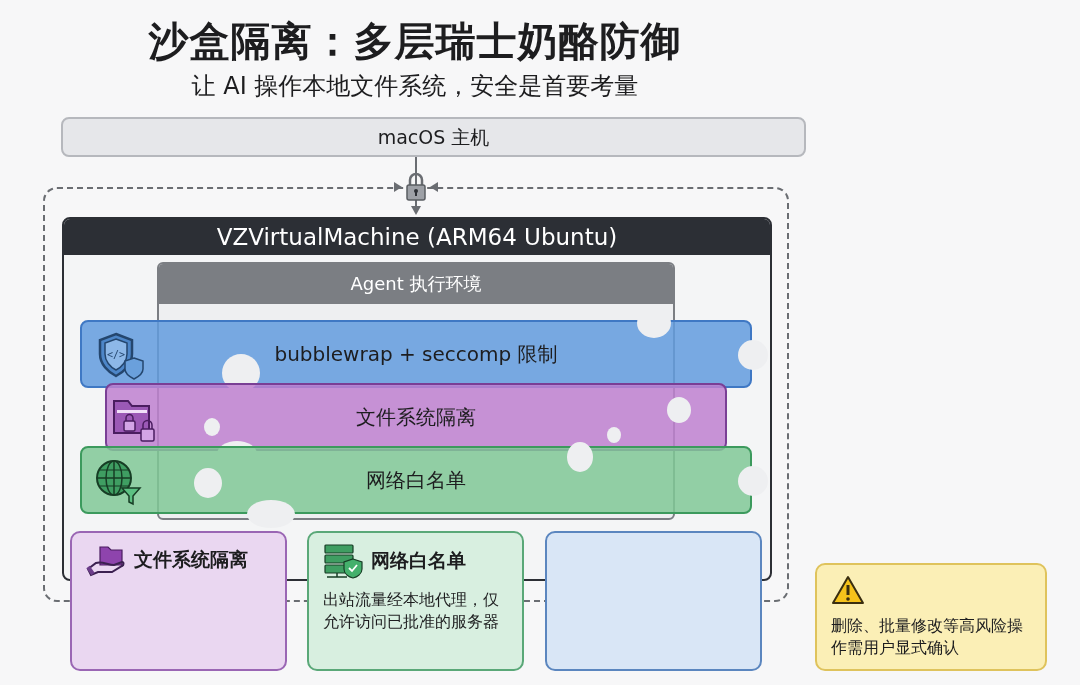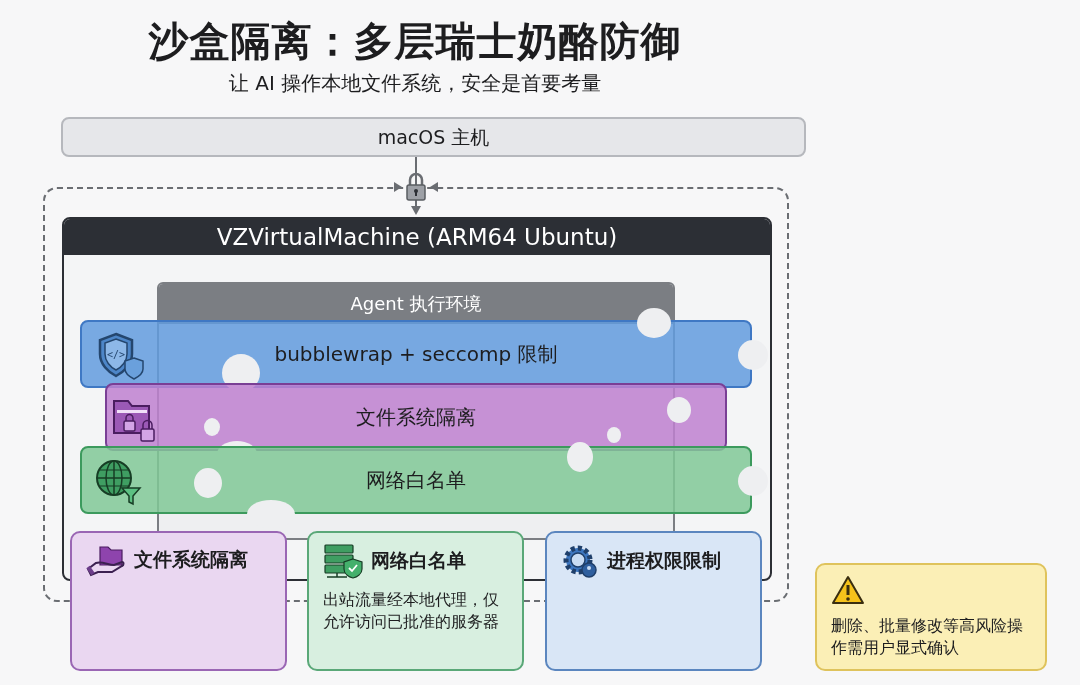--- a/index.html
+++ b/index.html
@@ -1,24 +1,24 @@
 <!DOCTYPE html>
 <html><head>
 <meta charset="utf-8">
 <style>
   html,body{margin:0;padding:0;}
   body{width:1080px;height:685px;background:#f7f7f8;position:relative;overflow:hidden;font-family:"DejaVu Sans","Liberation Sans",sans-serif;color:#1d1d1f;}
   .abs{position:absolute;}
   .title{left:0;width:830px;top:14px;text-align:center;font-size:40px;font-weight:bold;letter-spacing:1px;}
-  .subtitle{left:0;width:830px;top:70px;text-align:center;font-size:20px;}
+  .subtitle{left:0;width:830px;top:70px;text-align:center;font-size:24px;}
   .host{left:43px;top:117px;width:745px;height:40px;background:#e6e7ea;border:2px solid #b6b8bd;border-radius:8px;box-sizing:border-box;text-align:center;line-height:36px;font-size:19px;margin-left:18px;}
   .dash{left:43px;top:187px;width:746px;height:415px;border:2px dashed #6a6d72;border-radius:14px;box-sizing:border-box;}
   .vm{left:62px;top:217px;width:710px;height:364px;border:2px solid #2c2f35;border-radius:8px;background:#f4f5f6;box-sizing:border-box;overflow:hidden;}
   .vm-head{height:36px;background:#2c2f35;color:#fff;text-align:center;line-height:36px;font-size:23px;}
-  .agent{left:157px;top:282px;width:518px;height:258px;border:2px solid #7b7e83;border-radius:6px;background:#eeeff1;box-sizing:border-box;overflow:hidden;}
+  .agent{left:157px;top:262px;width:518px;height:258px;border:2px solid #7b7e83;border-radius:6px;background:#eeeff1;box-sizing:border-box;overflow:hidden;}
   .agent-head{height:40px;background:#7b7e83;color:#fff;text-align:center;line-height:40px;font-size:18px;}
   .layer{border-radius:8px;box-sizing:border-box;text-align:center;font-size:20px;}
   .l1{left:80px;top:320px;width:672px;height:68px;background:rgba(98,155,222,0.85);border:2px solid #3f78c4;line-height:64px;}
   .l2{left:105px;top:383px;width:622px;height:68px;background:rgba(190,128,208,0.85);border:2px solid #7a3f95;line-height:64px;}
   .l3{left:80px;top:446px;width:672px;height:68px;background:rgba(128,200,150,0.85);border:2px solid #3c9a5d;line-height:64px;}
   .hole{position:absolute;background:#eeeff1;border-radius:50%;}
   .icon{position:absolute;}
   .card{border-radius:10px;box-sizing:border-box;padding:10px 14px;}
   .card-title{font-size:19px;font-weight:bold;display:flex;align-items:center;gap:8px;margin-bottom:10px;}
   .card-body{font-size:16px;line-height:22px;}
@@ -123,29 +123,20 @@
       <line x1="4" y1="34" x2="24" y2="34" stroke="#173d25" stroke-width="1.5"></line>
       <path d="M30 16 L39 19 V26 C39 31 34 34 30 35 C26 34 21 31 21 26 V19 Z" fill="#44b06c" stroke="#173d25" stroke-width="1.2"></path>
       <path d="M26 25 L29 28 L34 22" fill="none" stroke="#fff" stroke-width="1.8"></path>
     </svg>
     <span>网络白名单</span>
   </div>
   <div class="card-body">出站流量经本地代理，仅允许访问已批准的服务器</div>
 </div>
 
 <div class="abs card c3">
-  <div class="card-title">
-    <svg width="38" height="36">
-      <circle cx="17" cy="17" r="12" fill="#3d76bf" stroke="#1f3f6a" stroke-width="5" stroke-dasharray="4 3"></circle>
-      <circle cx="17" cy="17" r="7" fill="#c9dcf3" stroke="#1f3f6a" stroke-width="1.5"></circle>
-      <circle cx="28" cy="27" r="7" fill="#2f5f9e" stroke="#1f3f6a" stroke-width="1.5"></circle>
-      <circle cx="28" cy="25" r="2" fill="#c9dcf3"></circle>
-    </svg>
-    <span>进程权限限制</span>
-  </div>
 </div>
 
 <div class="abs card c4">
   <div class="card-title">
     <svg width="34" height="30">
       <path d="M17 2 L32 28 H2 Z" fill="#f5c21b" stroke="#3a2e10" stroke-width="2" stroke-linejoin="round"></path>
       <rect x="15.5" y="10" width="3" height="10" fill="#3a2e10"></rect>
       <circle cx="17" cy="24" r="1.8" fill="#3a2e10"></circle>
     </svg>
   </div>

